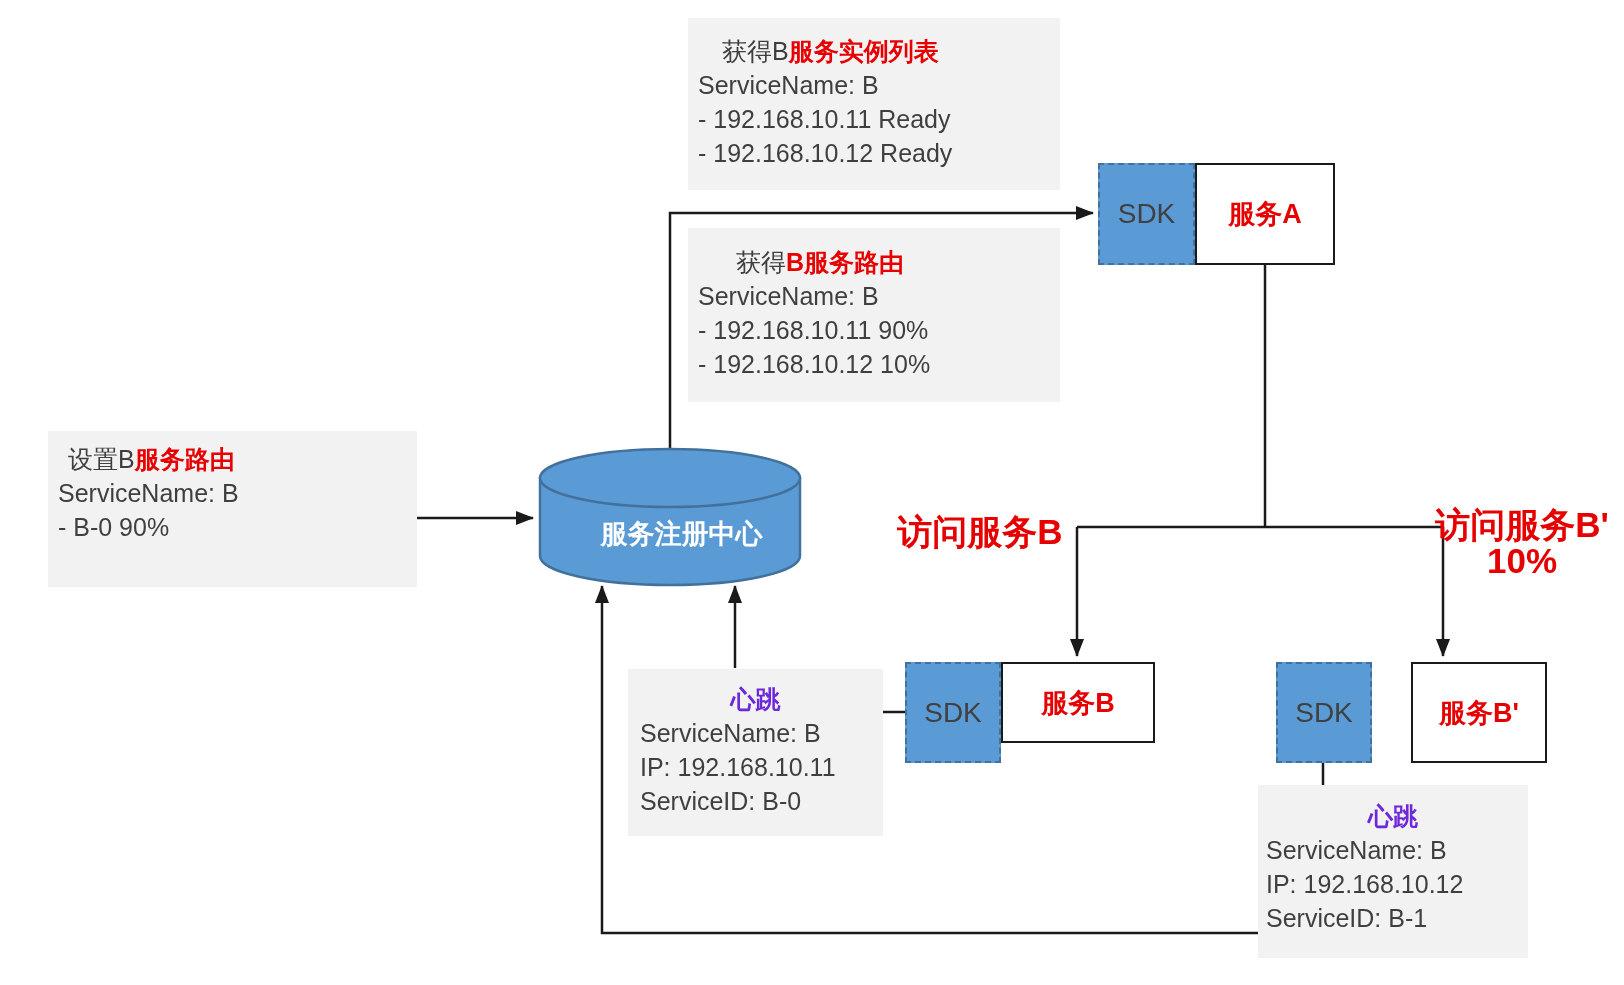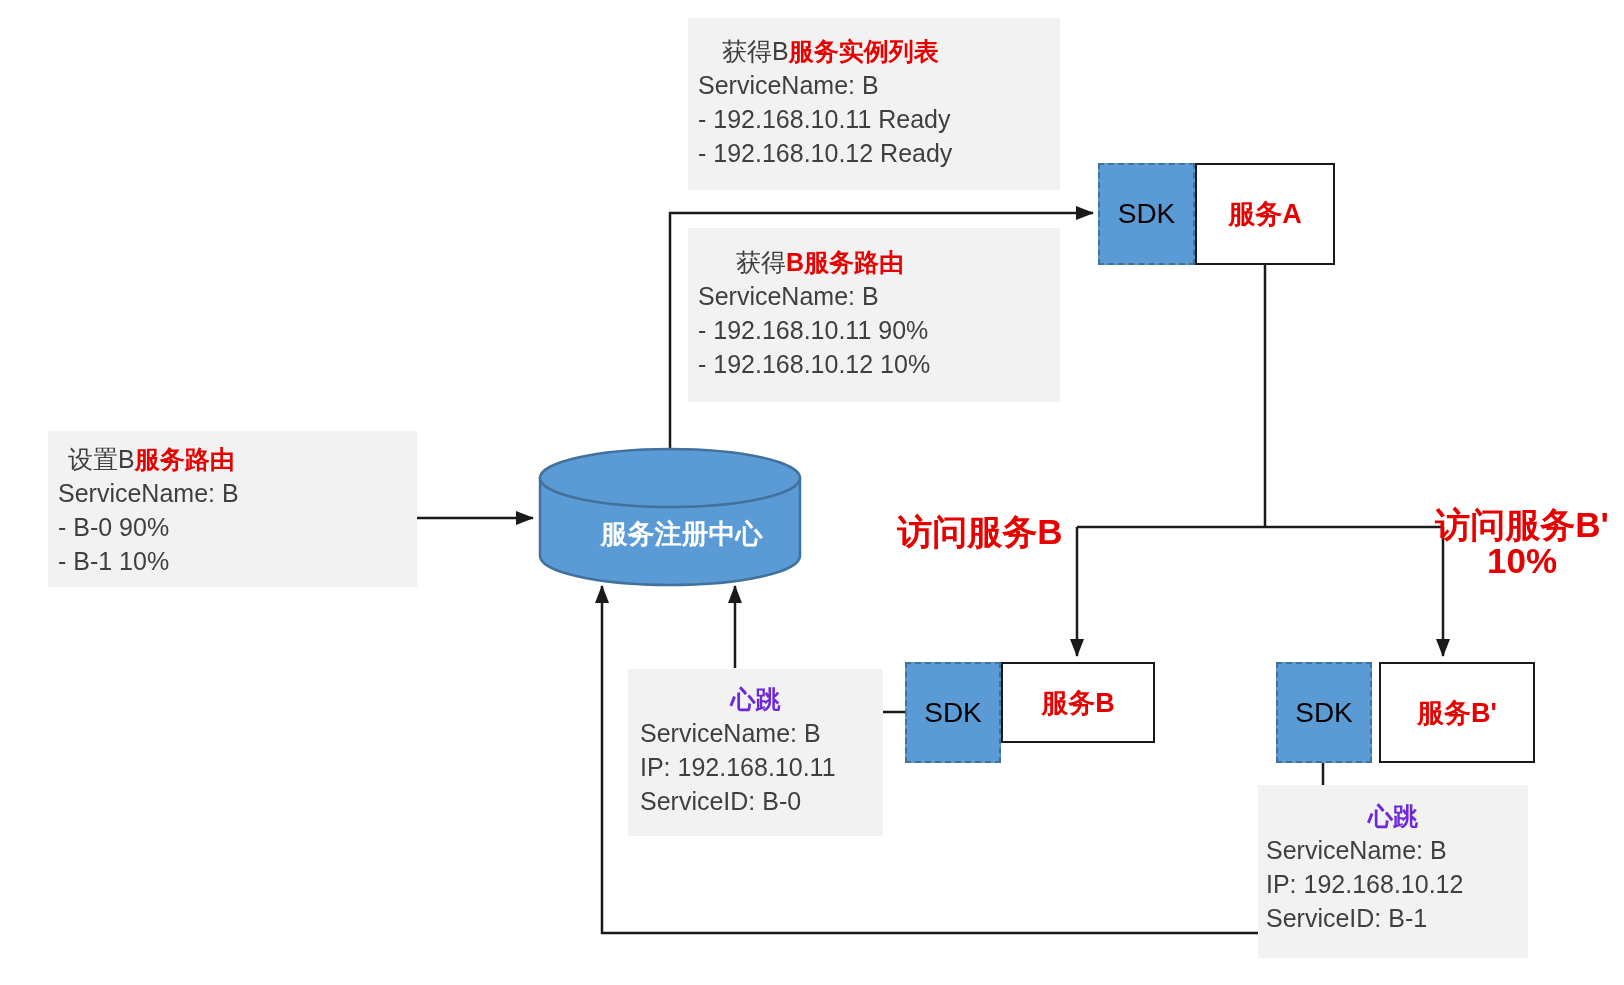--- a/index.html
+++ b/index.html
@@ -15,21 +15,21 @@
     font-size:25px;line-height:34px;box-sizing:border-box;
   }
   .note .title{white-space:nowrap;}
   .note .title .hl{color:#E60000;font-weight:bold;}
   .note .line{white-space:nowrap;}
   .note .hb-title{text-align:center;color:#6d28d9;font-weight:bold;}
 
   
   .sdk{
     position:absolute;background:#5B9BD5;border:2px dashed #41719C;
-    color:#000000;font-size:28px;display:flex;align-items:center;justify-content:center;
+    color:#404040;font-size:28px;display:flex;align-items:center;justify-content:center;
     box-sizing:border-box;
   }
   .svc{
     position:absolute;background:#ffffff;border:2.5px solid #1A1A1A;
     color:#E60000;font-weight:bold;font-size:27px;
     display:flex;align-items:center;justify-content:center;box-sizing:border-box;
     white-space:nowrap;
   }
 
   
@@ -100,21 +100,20 @@
     <div class="line">- 192.168.10.11 90%</div>
     <div class="line">- 192.168.10.12 10%</div>
   </div>
 
   <div class="note" style="left:48px;top:431px;width:369px;height:156px;padding:11px 10px;">
     <div class="title" style="text-indent:10px;">
       <span>设置B</span><span class="hl">服务路由</span>
     </div>
     <div class="line">ServiceName: B</div>
     <div class="line">- B-0 90%</div>
-    <div class="line">- B-1 10%</div>
   </div>
 
   <div class="note" style="left:628px;top:669px;width:255px;height:167px;padding:13px 12px;">
     <div class="hb-title">心跳</div>
     <div class="line">ServiceName: B</div>
     <div class="line">IP: 192.168.10.11</div>
     <div class="line">ServiceID: B-0</div>
   </div>
 
   <div class="note" style="left:1258px;top:785px;width:270px;height:173px;padding:14px 8px;">
@@ -124,21 +123,21 @@
     <div class="line">ServiceID: B-1</div>
   </div>
 
   <div class="sdk" style="left:1098px;top:163px;width:97px;height:102px;">SDK</div>
   <div class="svc" style="left:1195px;top:163px;width:140px;height:102px;">服务A</div>
 
   <div class="sdk" style="left:905px;top:662px;width:96px;height:101px;">SDK</div>
   <div class="svc" style="left:1001px;top:662px;width:154px;height:81px;">服务B</div>
 
   <div class="sdk" style="left:1276px;top:662px;width:96px;height:101px;">SDK</div>
-  <div class="svc" style="left:1379px;top:662px;width:156px;height:101px;">服务B'</div>
+  <div class="svc" style="left:1411px;top:662px;width:136px;height:101px;">服务B'</div>
 
   <div class="edge-label" style="left:870px;top:514px;width:220px;">
     <div>访问服务B</div>
   </div>
   <div class="edge-label" style="left:1420px;top:507px;width:204px;">
     <div>访问服务B'</div>
     <div>10%</div>
   </div>
 
 </div>

